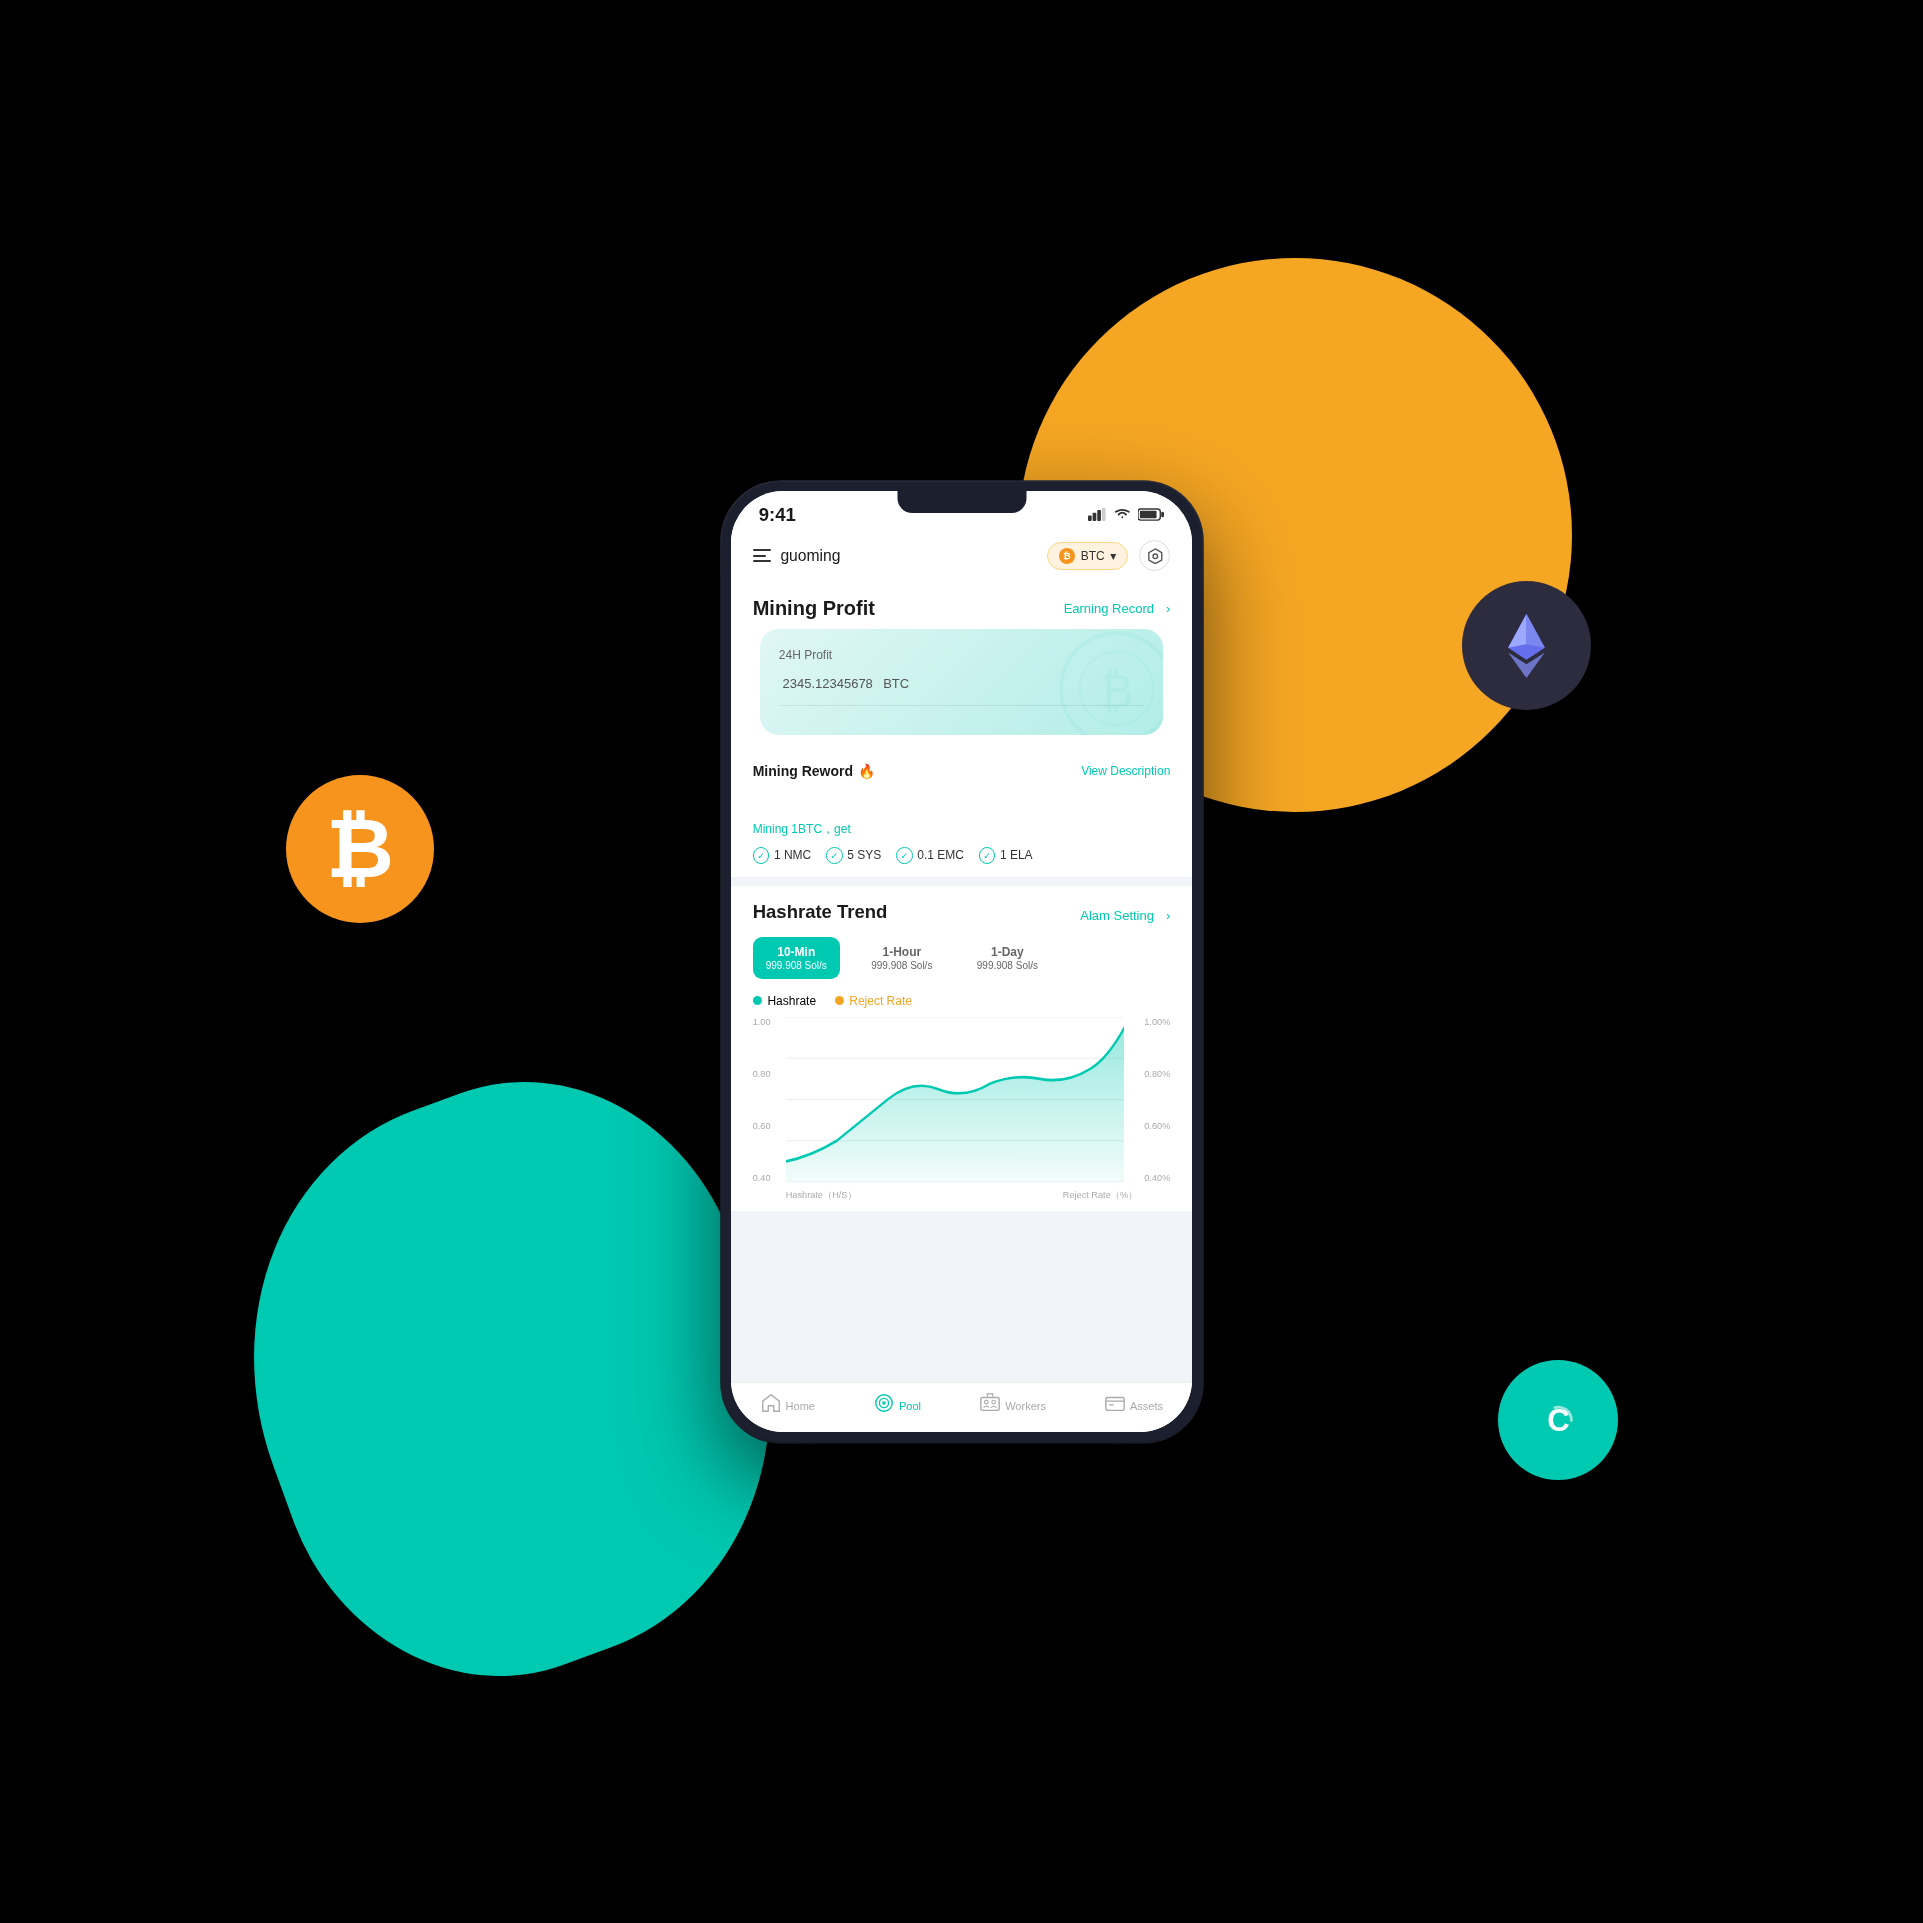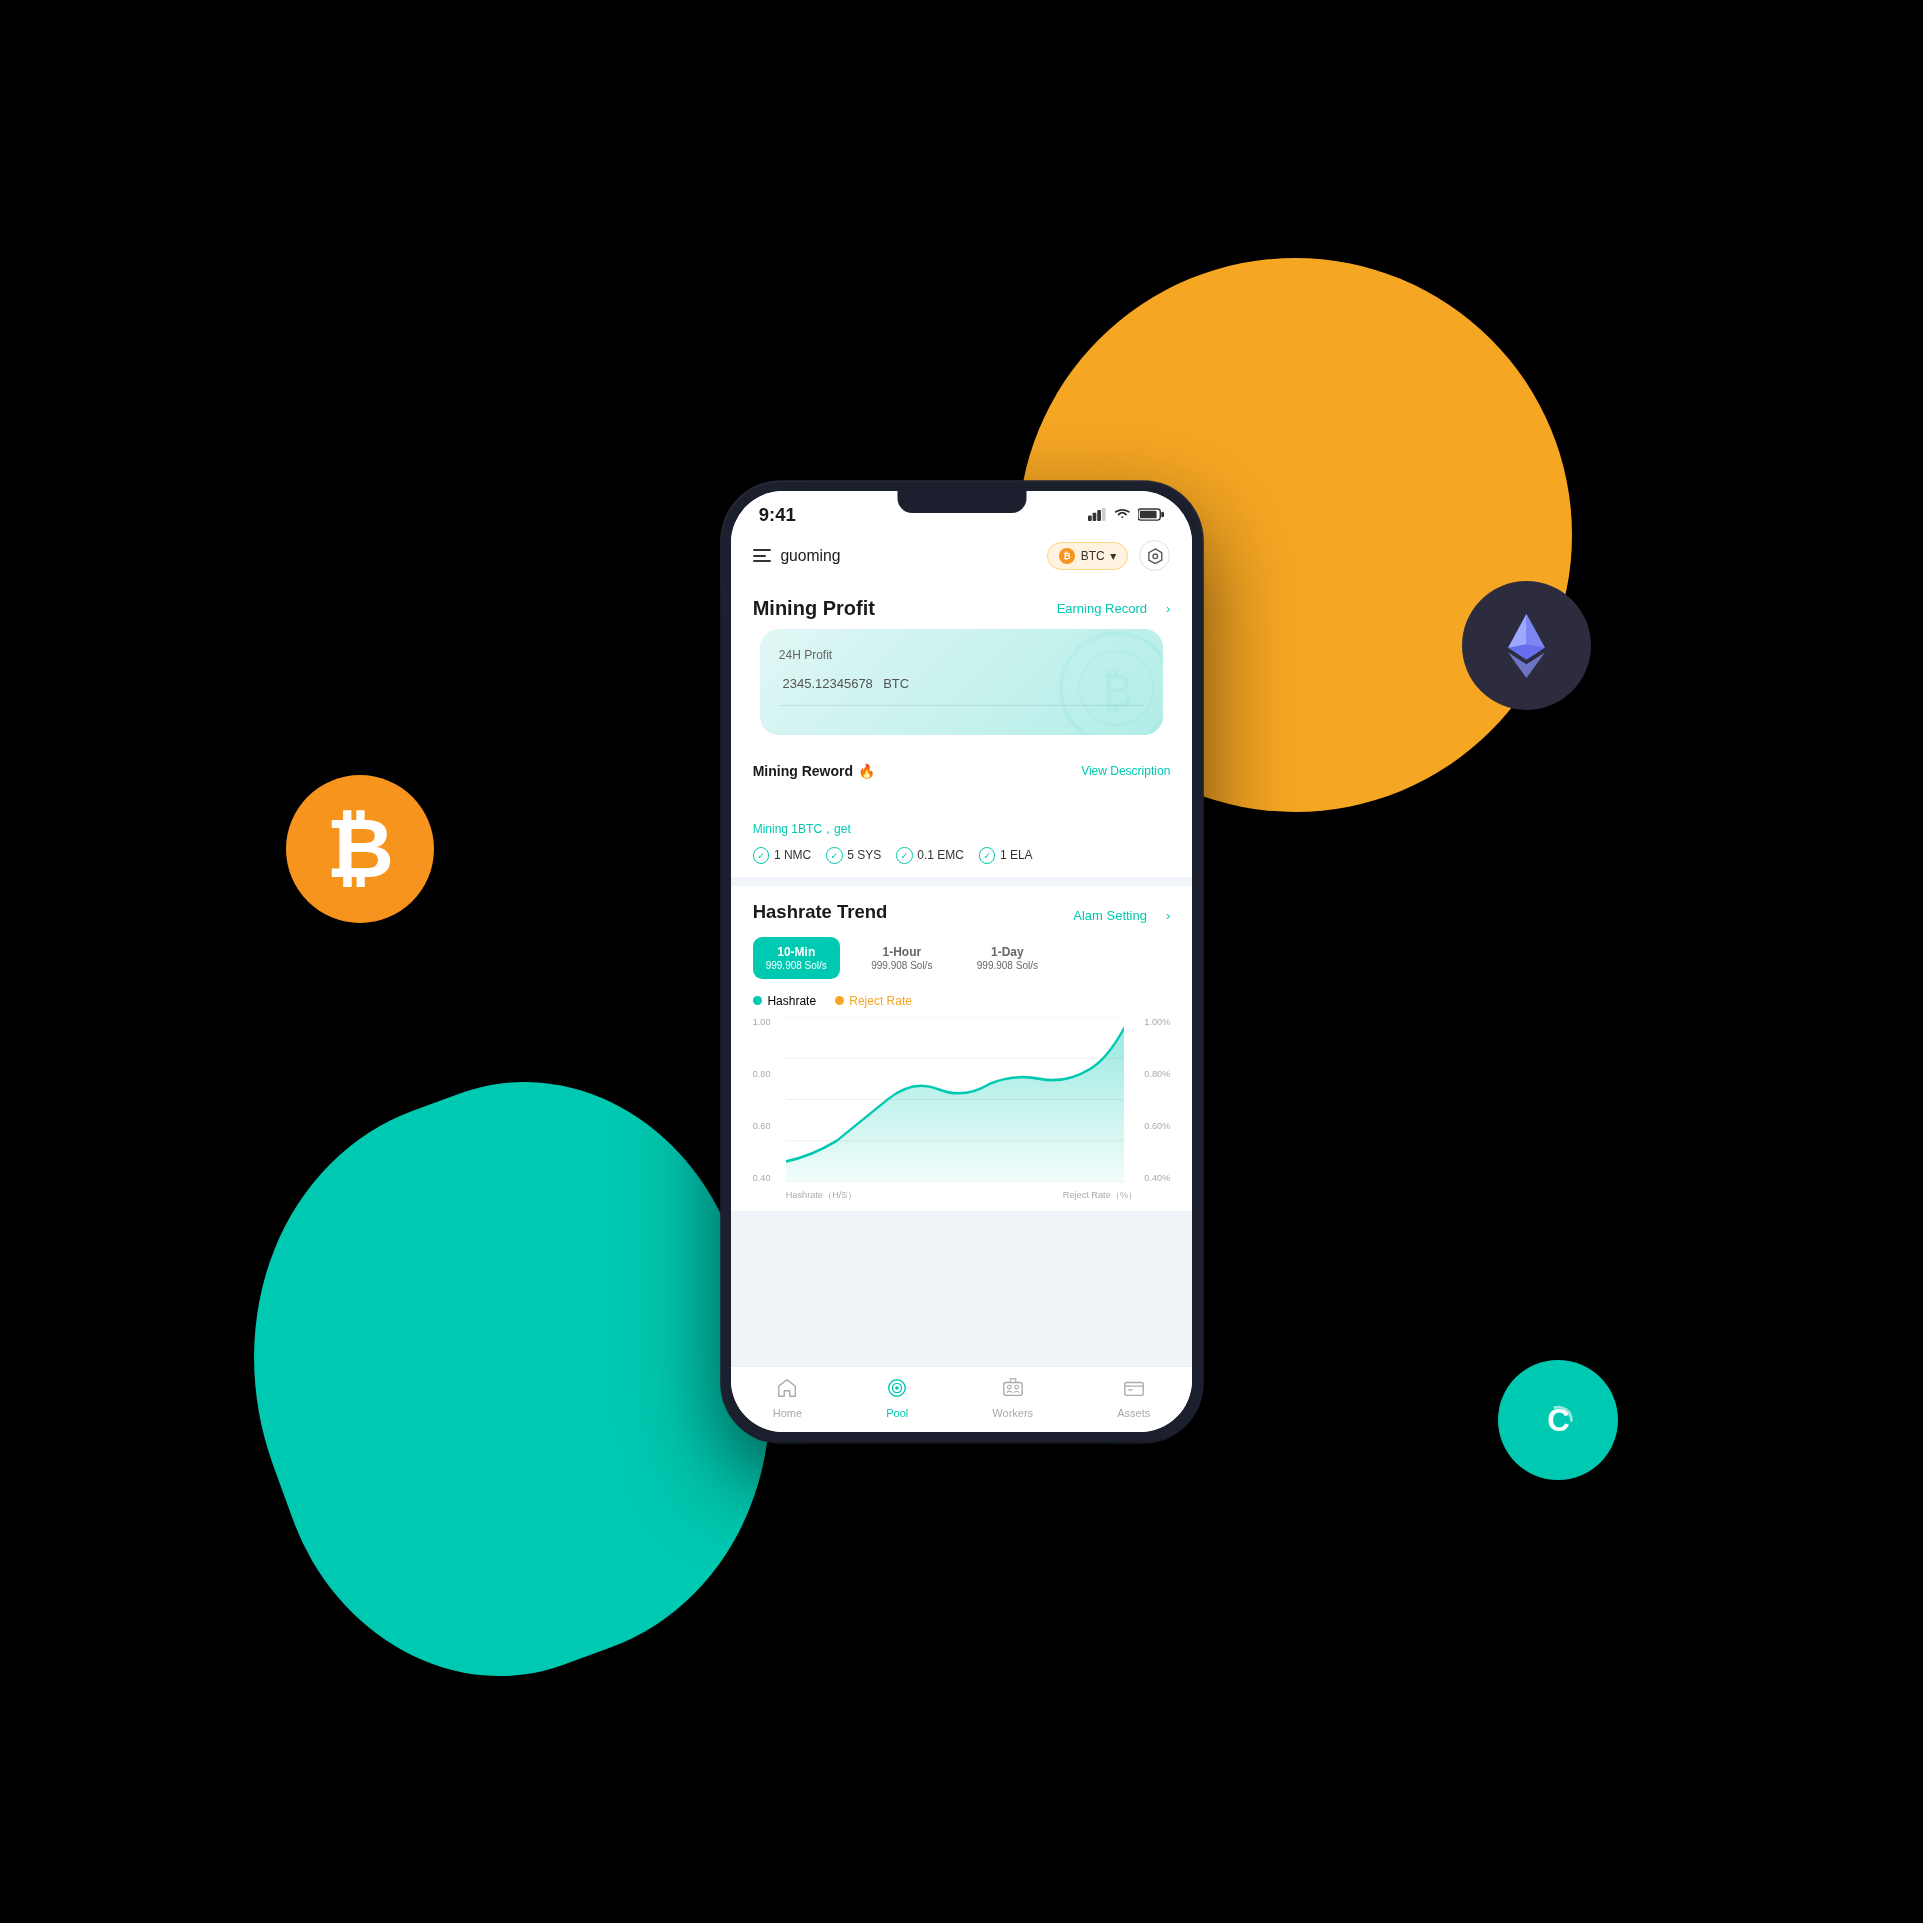--- a/index.html
+++ b/index.html
@@ -254,21 +254,21 @@
       font-size: 20px;
       font-weight: 700;
       color: #1a1a1a;
     }
 
     .section-link {
       font-size: 13px;
       color: #00C9B1;
       display: flex;
       align-items: center;
-      gap: 19px;
+      gap: 12px;
     }
 
     
     .profit-card {
       margin: 0 14.8px 0;
       background: linear-gradient(135deg, #e0f7f5 0%, #b2ede7 100%);
       border-radius: 18.5px;
       padding: 18.5px 18.5px;
       position: relative;
       overflow: hidden;
@@ -491,21 +491,20 @@
       background: white;
       border-top: 0.9px solid #eee;
       display: flex;
       justify-content: space-around;
       padding: 9.2px 0 13px;
       flex-shrink: 0;
     }
 
     .nav-item {
       display: flex;
-      flex-direction: column;
       align-items: center;
       gap: 3.7px;
       font-size: 11px;
       color: #aaa;
     }
 
     .nav-item.active {
       color: #00C9B1;
     }
 

